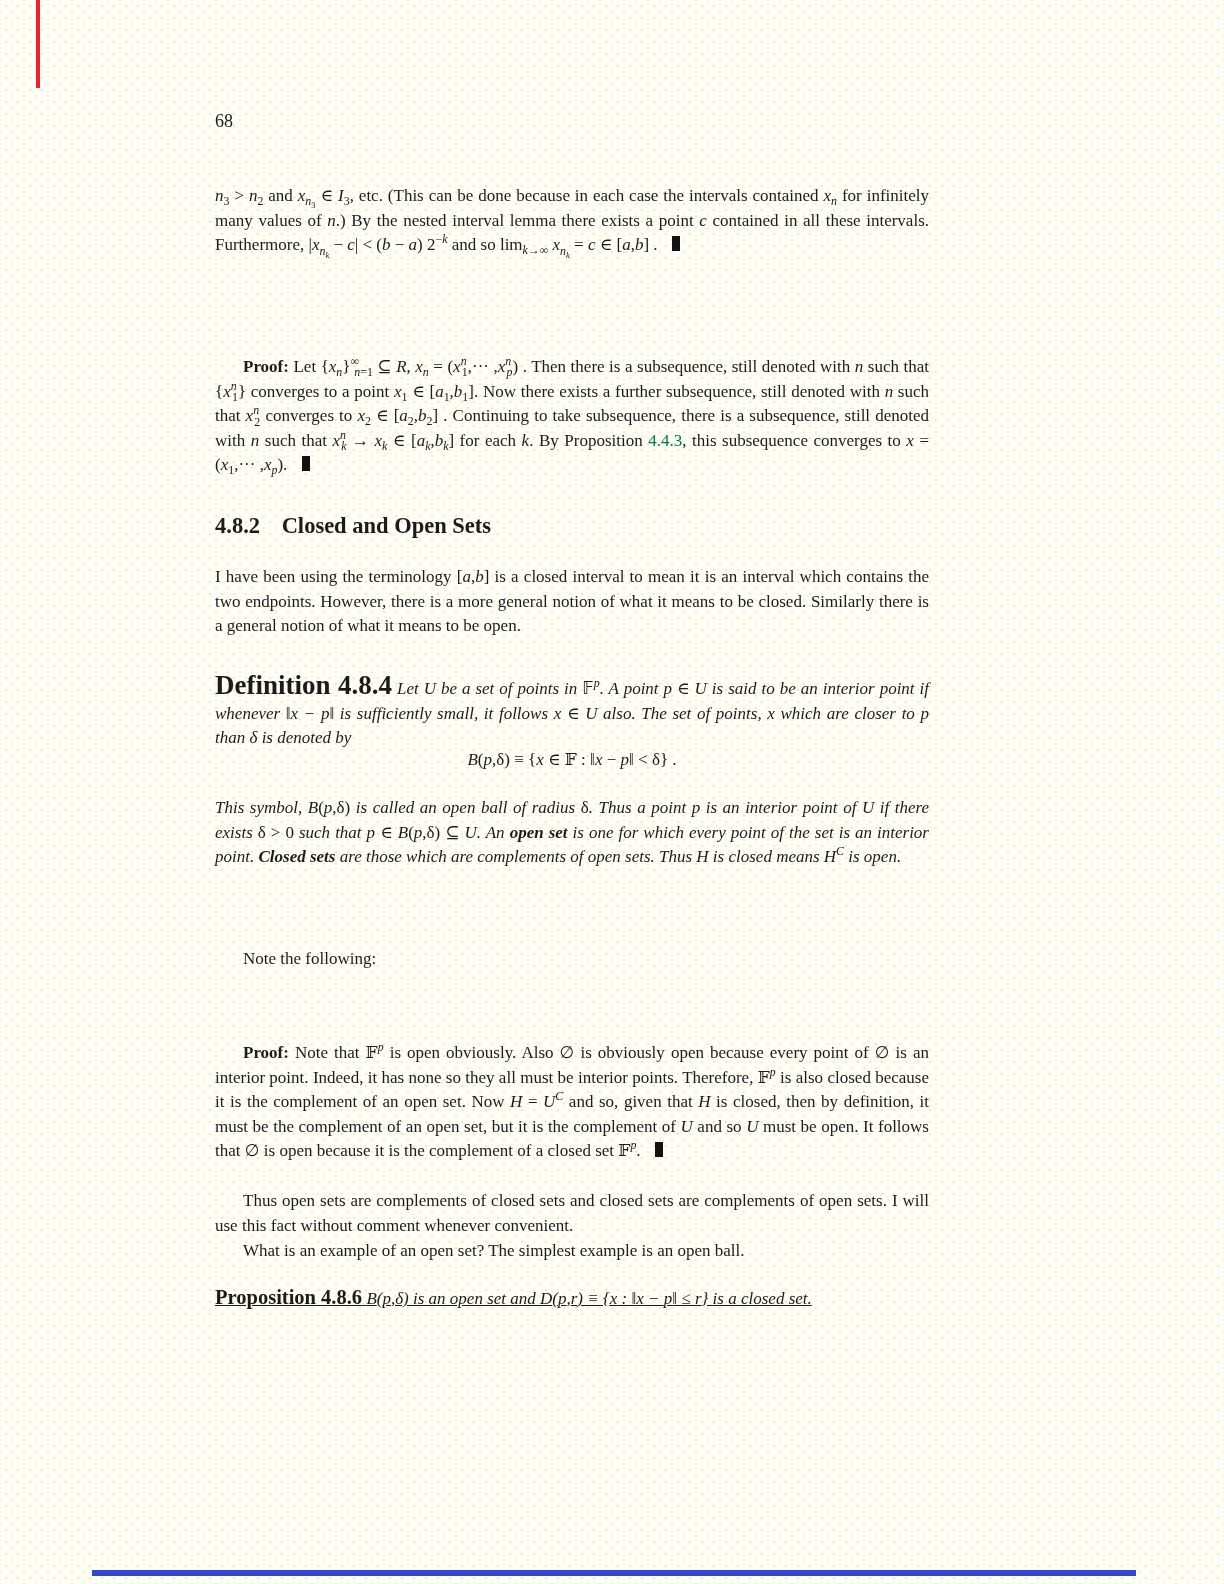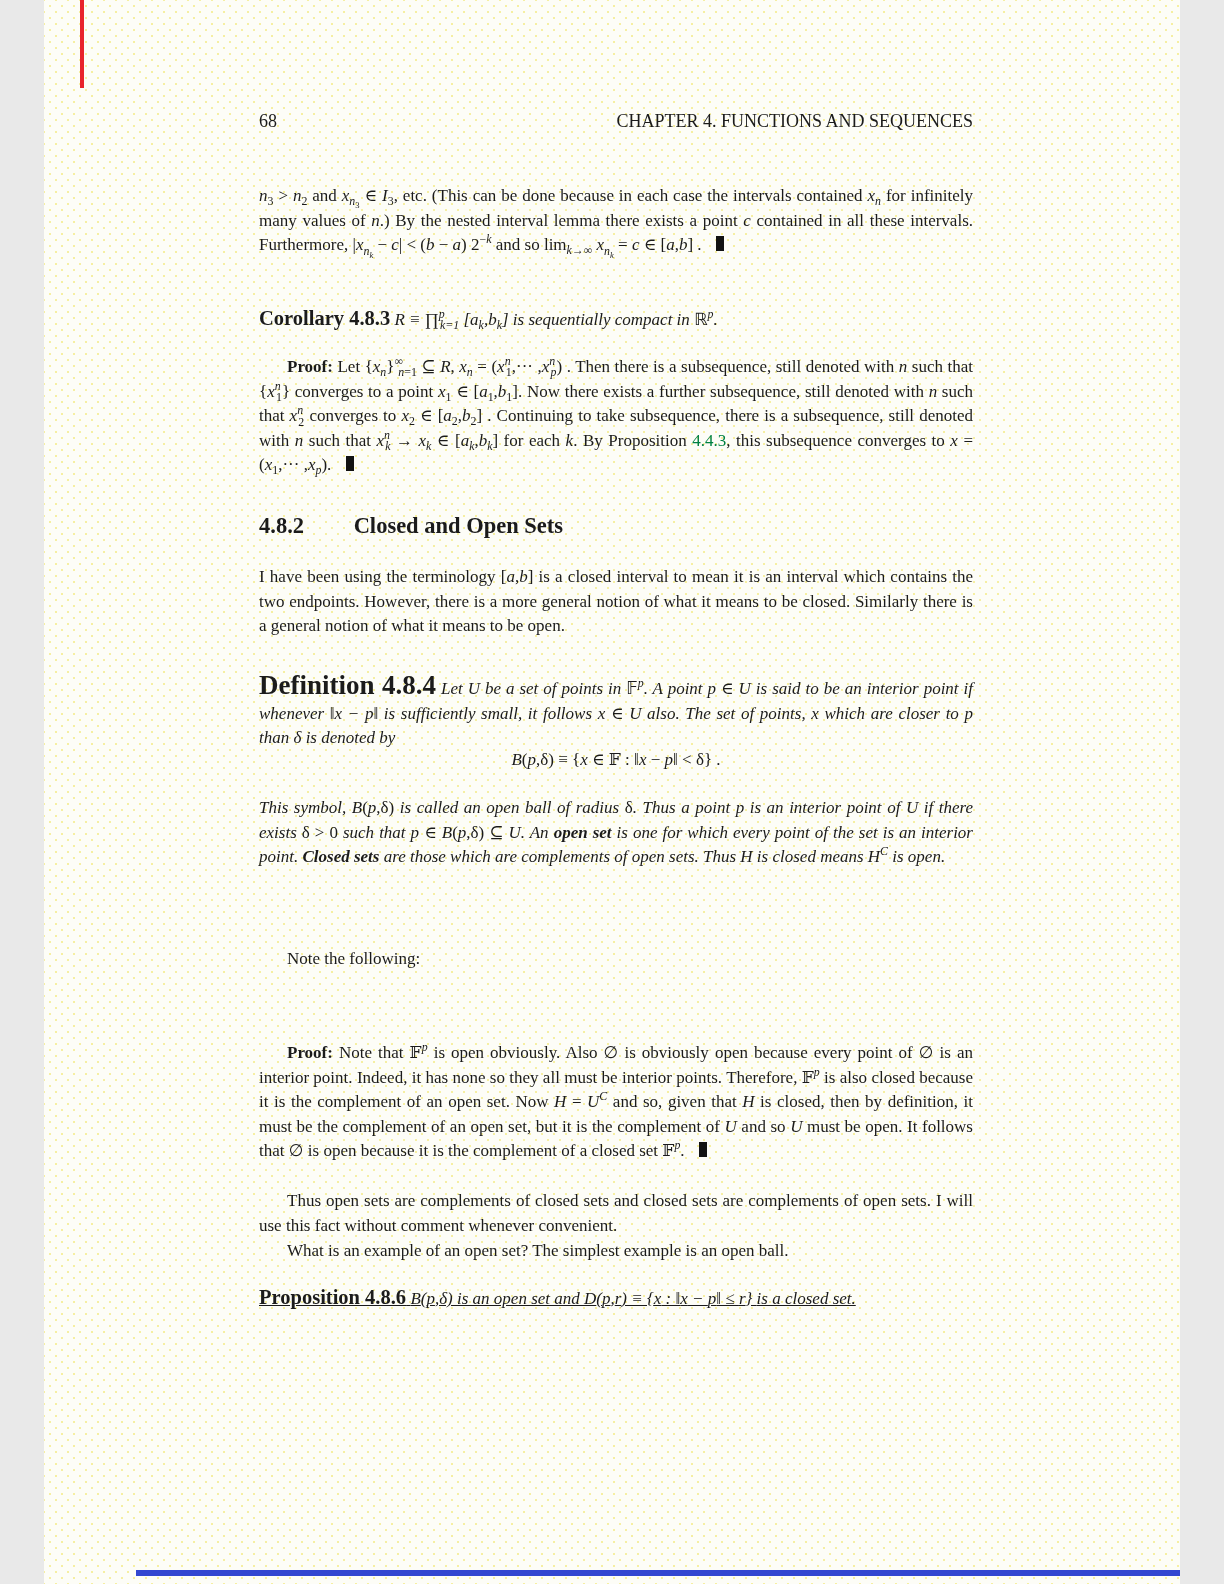--- a/index.html
+++ b/index.html
@@ -1,18 +1,18 @@
 <!DOCTYPE html>
 <html><head>
 <meta charset="utf-8">
 <style>
   html,body{margin:0;padding:0;background:#e9e9e9;}
   .page{
     position:relative;
-    width:1136px;height:1584px;
+    width:1224px;height:1584px;
     margin:0 auto;
     background-color:#fdfdf7;
     background-image:
       radial-gradient(circle, #f6efa2 1px, rgba(0,0,0,0) 1.4px),
       radial-gradient(circle, #f6efa2 1px, rgba(0,0,0,0) 1.4px);
     background-size:12px 12px;
     background-position:0 0, 6px 6px;
     font-family:"Liberation Serif","DejaVu Serif","DejaVu Sans",serif;
     color:#1b1b1b;
     overflow:hidden;
@@ -22,49 +22,44 @@
     font-size:17px;line-height:24.6px;
     text-align:justify;
   }
   .runhead{display:flex;justify-content:space-between;align-items:baseline;
     font-size:18px;line-height:22px;text-align:left;}
   .indent{text-indent:28px;}
   .thm-head{font-weight:bold;font-style:normal;font-size:20.5px;}
   .def-head{font-weight:bold;font-style:normal;font-size:27px;}
   .thm-body{font-style:italic;}
   .sec-head{font-weight:bold;font-size:22.5px;line-height:26px;text-align:left;}
-  .sec-num{margin-right:44px;text-align:right;}
+  .sec-num{margin-right:16px;text-align:right;}
   .eq{text-align:center;}
   sub,sup{font-size:70%;line-height:0;}
   sub sub{font-size:72%;}
   .pl{margin-left:-0.40em;}
   .qed{display:inline-block;width:8px;height:15px;background:#121212;
     margin-left:10px;vertical-align:-1px;}
   .ref{color:#008040;margin-top:28px;}
   .red-marker{position:absolute;left:36px;top:0;width:4px;height:88px;background:#e8232c;}
   .blue-bar{position:absolute;left:92px;top:1570px;width:1044px;height:6px;background:#3347d1;}
 </style>
 </head>
 <body>
 
 <div class="page">
 
   <div class="red-marker"></div>
 
   <div class="block runhead" style="top:110px;">
     <span>68</span>
-    <span>CHAPTER 4.  FUNCTIONS AND SEQUENCES</span>
   </div>
 
   <p class="block" style="top:167px;"><i>n</i><sub>3</sub> &gt; <i>n</i><sub>2</sub> and <i>x</i><sub><i>n</i><sub>3</sub></sub> ∈ <i>I</i><sub>3</sub>, etc.  (This can be done because in each case the intervals contained <i>x<sub>n</sub></i> for infinitely many values of <i>n</i>.)  By the nested interval lemma there exists a point <i>c</i> contained in all these intervals.  Furthermore, |<i>x</i><sub><i>n<sub>k</sub></i></sub> − <i>c</i>| &lt; (<i>b</i> − <i>a</i>) 2<sup>−<i>k</i></sup> and so lim<sub><i>k</i>→∞</sub> <i>x</i><sub><i>n<sub>k</sub></i></sub> = <i>c</i> ∈ [<i>a</i>,<i>b</i>] . <span class="qed"></span></p>
 
-  <p class="block" style="top:289px;">
-    <span class="thm-head">Corollary 4.8.3</span>  
-    <span class="thm-body"><i>R</i> ≡ ∏<sup><i>p</i></sup><sub class="pl"><i>k</i>=1</sub> [<i>a<sub>k</sub></i>,<i>b<sub>k</sub></i>] <i>is sequentially compact in</i> ℝ<sup><i>p</i></sup>.</span>
-  </p>
 
   <p class="block indent" style="top:338px;"><b>Proof:</b> Let {<i>x<sub>n</sub></i>}<sup>∞</sup><sub class="pl"><i>n</i>=1</sub> ⊆ <i>R</i>, <i>x<sub>n</sub></i> = (<i>x</i><sup><i>n</i></sup><sub class="pl">1</sub>,··· ,<i>x</i><sup><i>n</i></sup><sub class="pl"><i>p</i></sub>) .  Then there is a subsequence, still denoted with <i>n</i> such that {<i>x</i><sup><i>n</i></sup><sub class="pl">1</sub>} converges to a point <i>x</i><sub>1</sub> ∈ [<i>a</i><sub>1</sub>,<i>b</i><sub>1</sub>].  Now there exists a further subsequence, still denoted with <i>n</i> such that <i>x</i><sup><i>n</i></sup><sub class="pl">2</sub> converges to <i>x</i><sub>2</sub> ∈ [<i>a</i><sub>2</sub>,<i>b</i><sub>2</sub>] . Continuing to take subsequence, there is a subsequence, still denoted with <i>n</i> such that <i>x</i><sup><i>n</i></sup><sub class="pl"><i>k</i></sub> → <i>x<sub>k</sub></i> ∈ [<i>a<sub>k</sub></i>,<i>b<sub>k</sub></i>] for each <i>k</i>. By Proposition <span class="ref">4.4.3</span>, this subsequence converges to <i>x</i> = (<i>x</i><sub>1</sub>,··· ,<i>x<sub>p</sub></i>). <span class="qed"></span></p>
 
   <h2 class="block sec-head" style="top:494px;">
     <span class="sec-num">4.8.2</span>
     <span>Closed and Open Sets</span>
   </h2>
 
   <p class="block" style="top:548px;">I have been using the terminology [<i>a</i>,<i>b</i>] is a closed interval to mean it is an interval which contains the two endpoints.  However, there is a more general notion of what it means to be closed.  Similarly there is a general notion of what it means to be open.</p>
 

